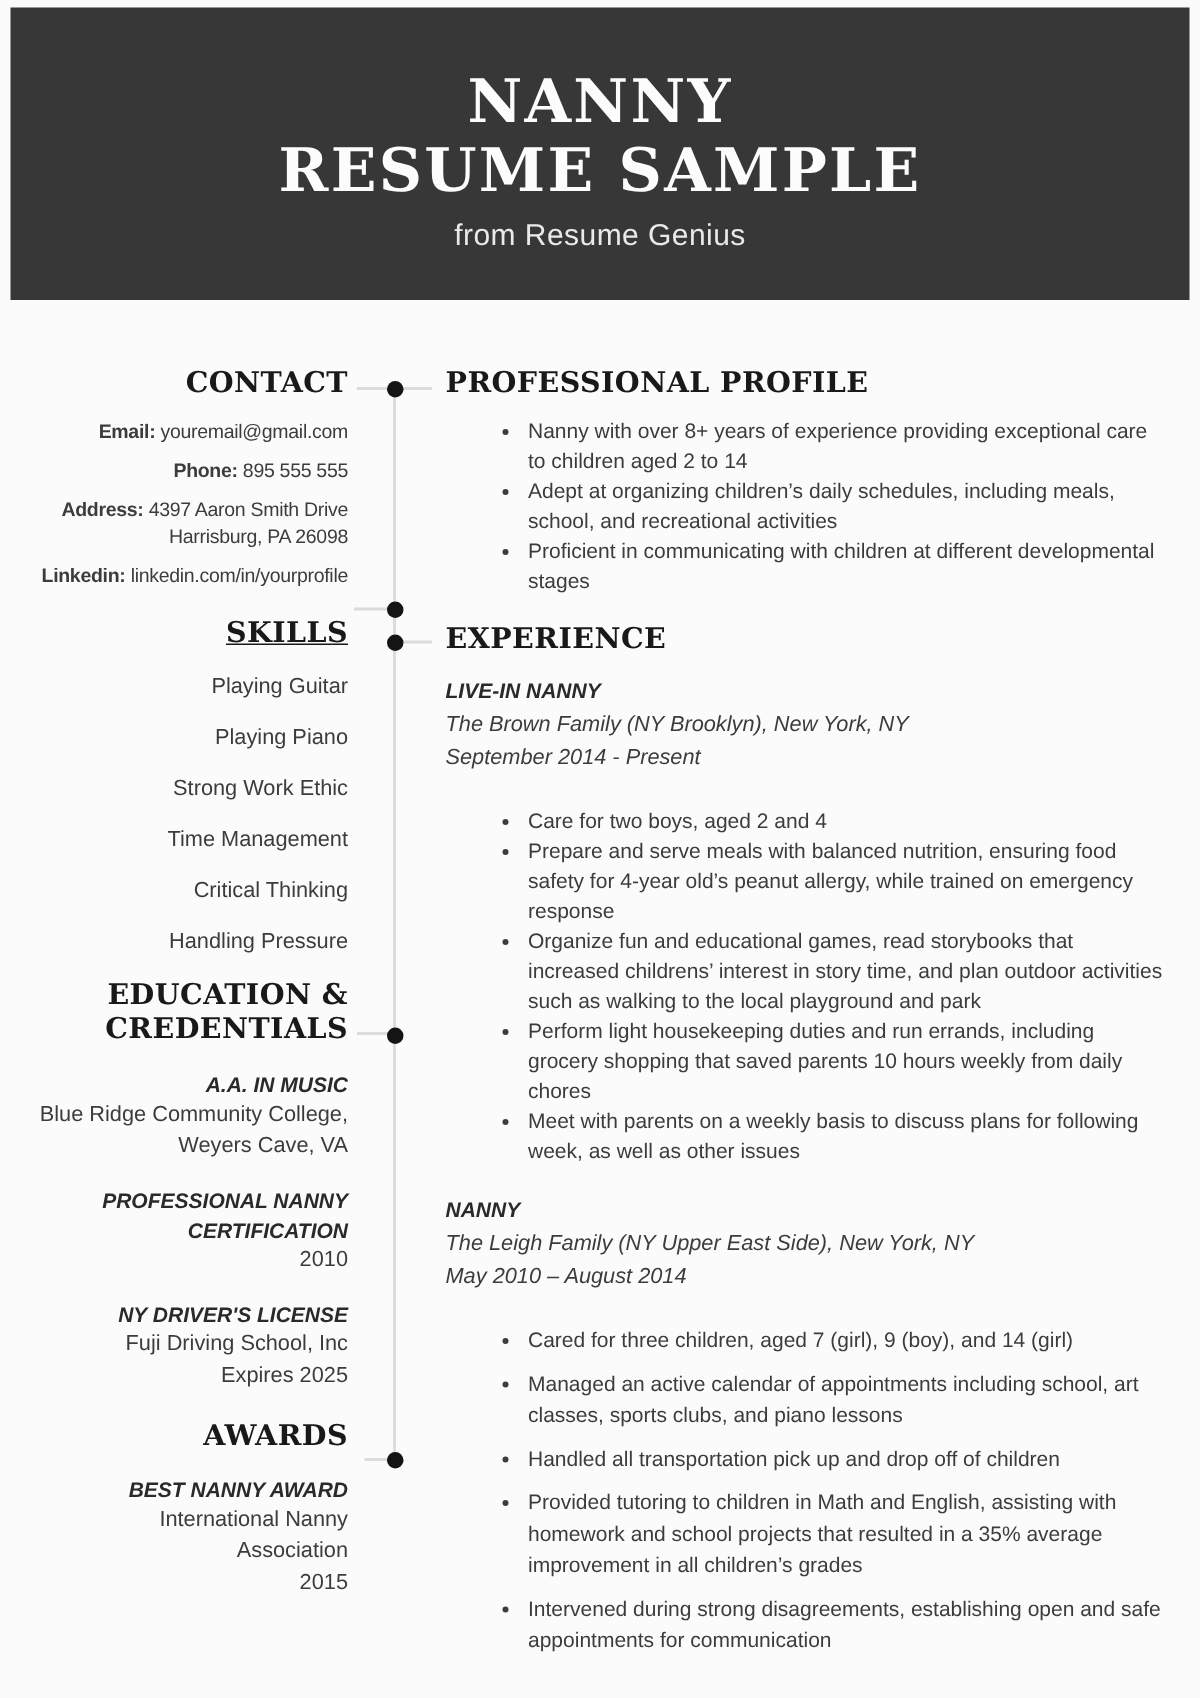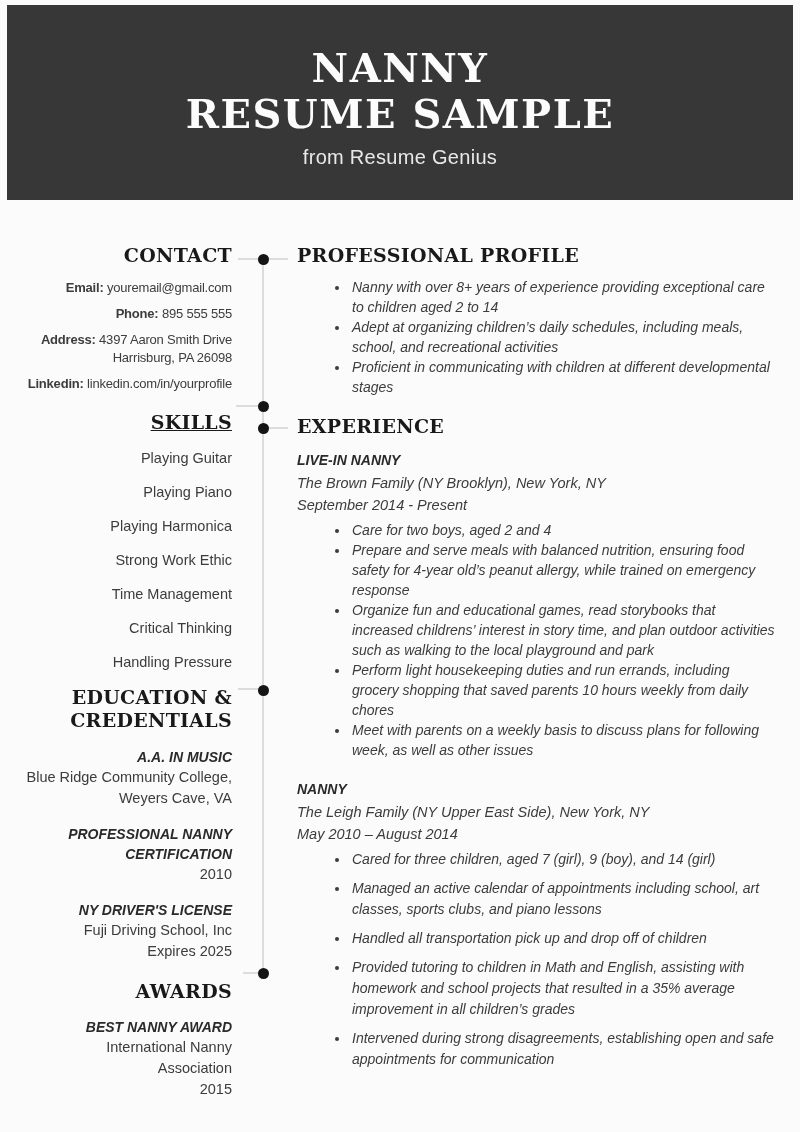--- a/index.html
+++ b/index.html
@@ -40,26 +40,26 @@
   .edu-heading { margin-top:14px; }
   .edu-entry .entry-title {
     margin-top:15px; font-size:14px; font-weight:700; font-style:italic; line-height:20px; color:#2a2a2a;
   }
   .entry-line { font-size:14.5px; line-height:21px; }
   .awards-heading { margin-top:18px; }
   .award-entry .entry-title { margin-top:14px; }
   
   .profile-heading { margin-top:44px; }
   .bullets { margin:10px 0 0; padding:0 0 0 53px; }
-  .bullets li { font-size:14px; line-height:20px; padding-left:2px;font-style:italic; }
+  .bullets li { font-size:14px; line-height:20px; padding-left:2px; }
   .experience-heading { margin-top:18px; }
   .job-title { margin-top:13px; font-size:14px; font-weight:700; font-style:italic; color:#2a2a2a; line-height:19px; }
   .job-company { margin-top:3px; font-size:14.5px; font-style:italic; line-height:20px; }
   .job-dates { margin-top:2px; font-size:14.5px; font-style:italic; line-height:20px; }
-  .job .bullets { margin-top:5px; }
+  .job .bullets { margin-top:22px; }
   .jobs .job + .job { margin-top:20px; }
   .jobs .job + .job .bullets li { line-height:21px; margin-bottom:8px; }
 </style>
 </head>
 <body>
 
 <div class="page">
 
   <div class="header">
     <div class="header-title header-title-1">NANNY</div>
@@ -109,21 +109,20 @@
         </div>
       </div>
 
     <div class="side-heading skills-heading">SKILLS</div>
     <div class="skills-list">
 
         <div class="skill-item">Playing Guitar</div>
 
         <div class="skill-item">Playing Piano</div>
 
-        <div class="skill-item">Playing Harmonica</div>
 
         <div class="skill-item">Strong Work Ethic</div>
 
         <div class="skill-item">Time Management</div>
 
         <div class="skill-item">Critical Thinking</div>
 
         <div class="skill-item">Handling Pressure</div>
       </div>
 

